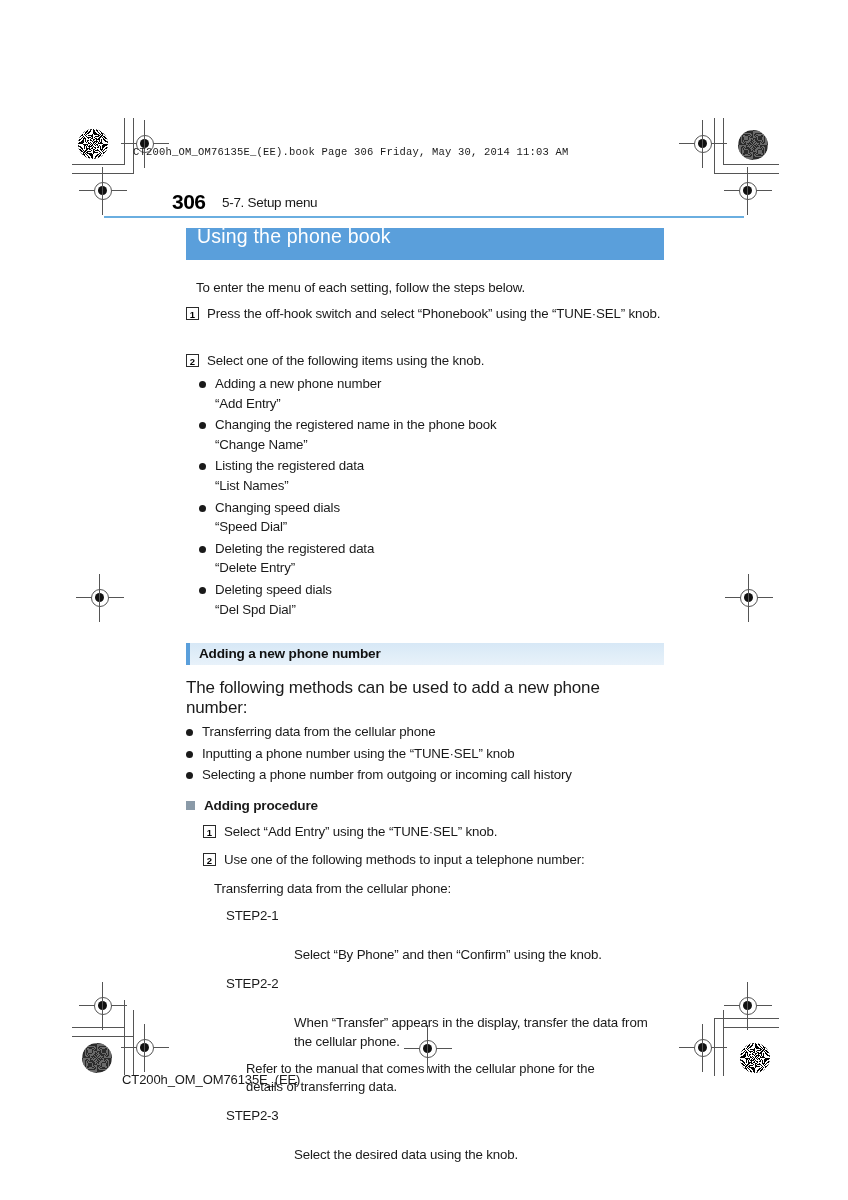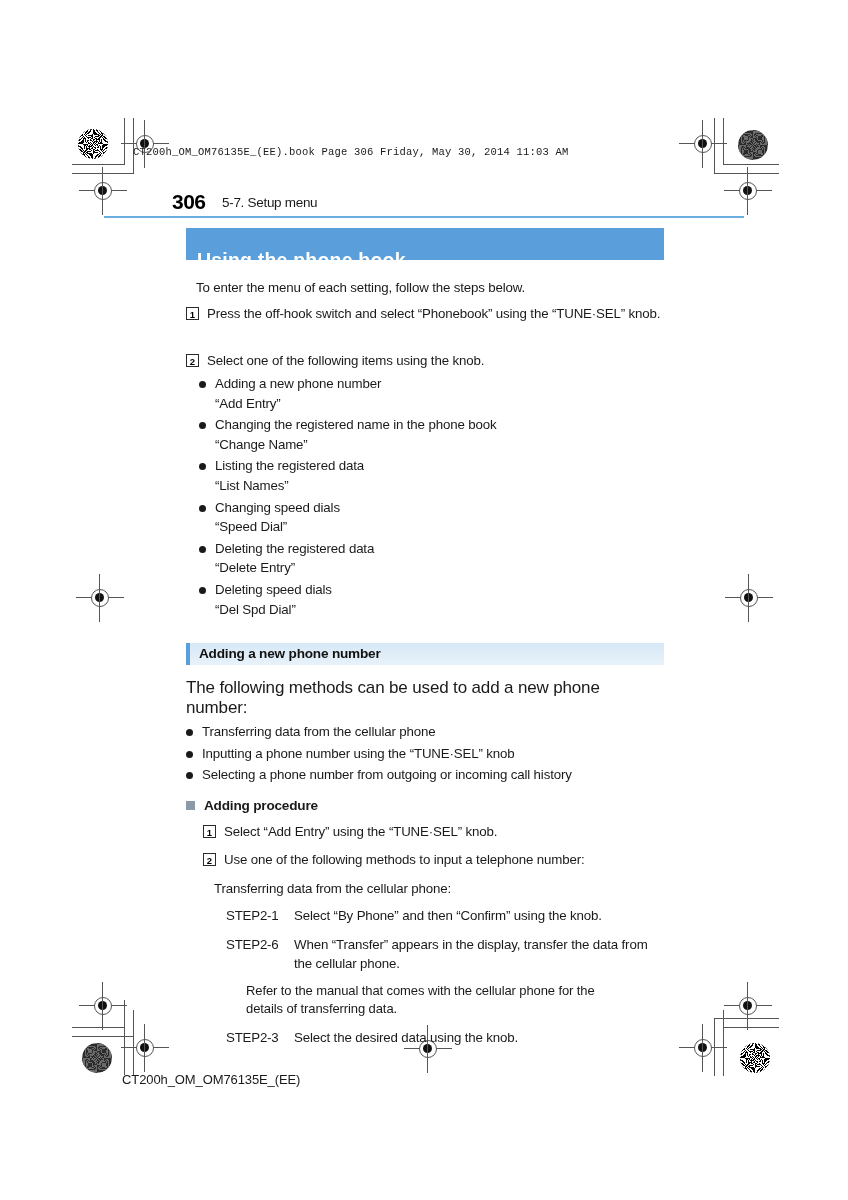--- a/index.html
+++ b/index.html
@@ -108,23 +108,23 @@
     left: 186px;
     top: 228px;
     width: 478px;
   }
 
   
   .banner {
     background: #5a9fdb;
     color: #ffffff;
     font-size: 19.5px;
-    font-weight: bold;
+    font-weight: normal;
     letter-spacing: 0.2px;
-    padding: 24px 0 8px 11px;
+    padding: 0 0 8px 11px;
     box-sizing: border-box;
     width: 478px;
     height: 32px;
     line-height: 17px;
   }
 
   .intro {
     font-size: 13.3px;
     margin: 20px 0 0 10px;
     letter-spacing: -0.15px;
@@ -243,20 +243,21 @@
     width: 68px;
     font-size: 13.3px;
     line-height: 19px;
     letter-spacing: -0.2px;
   }
   .steptext {
     font-size: 13.3px;
     line-height: 19px;
     letter-spacing: -0.15px;
     width: 372px;
+    margin-top: 39px;
   }
   .stepnote {
     font-size: 13px;
     line-height: 18px;
     letter-spacing: -0.1px;
     margin-top: 9px;
     margin-left: 60px;
     width: 372px;
   }
 
@@ -448,21 +449,21 @@
   </div>
 
   <div class="subpara">Transferring data from the cellular phone:</div>
 
   <div class="steprow">
     <span class="steplabel">STEP2-1</span>
     <span class="steptext">Select “By Phone” and then “Confirm” using the knob.</span>
   </div>
 
   <div class="steprow">
-    <span class="steplabel">STEP2-6</span>
+    <span class="steplabel">STEP2-2</span>
     <span class="steptext">When “Transfer” appears in the display, transfer the data from the cellular phone.</span>
   </div>
   <div class="stepnote">Refer to the manual that comes with the cellular phone for the details of transferring data.</div>
 
   <div class="steprow">
     <span class="steplabel">STEP2-3</span>
     <span class="steptext">Select the desired data using the knob.</span>
   </div>
 
 </div>

